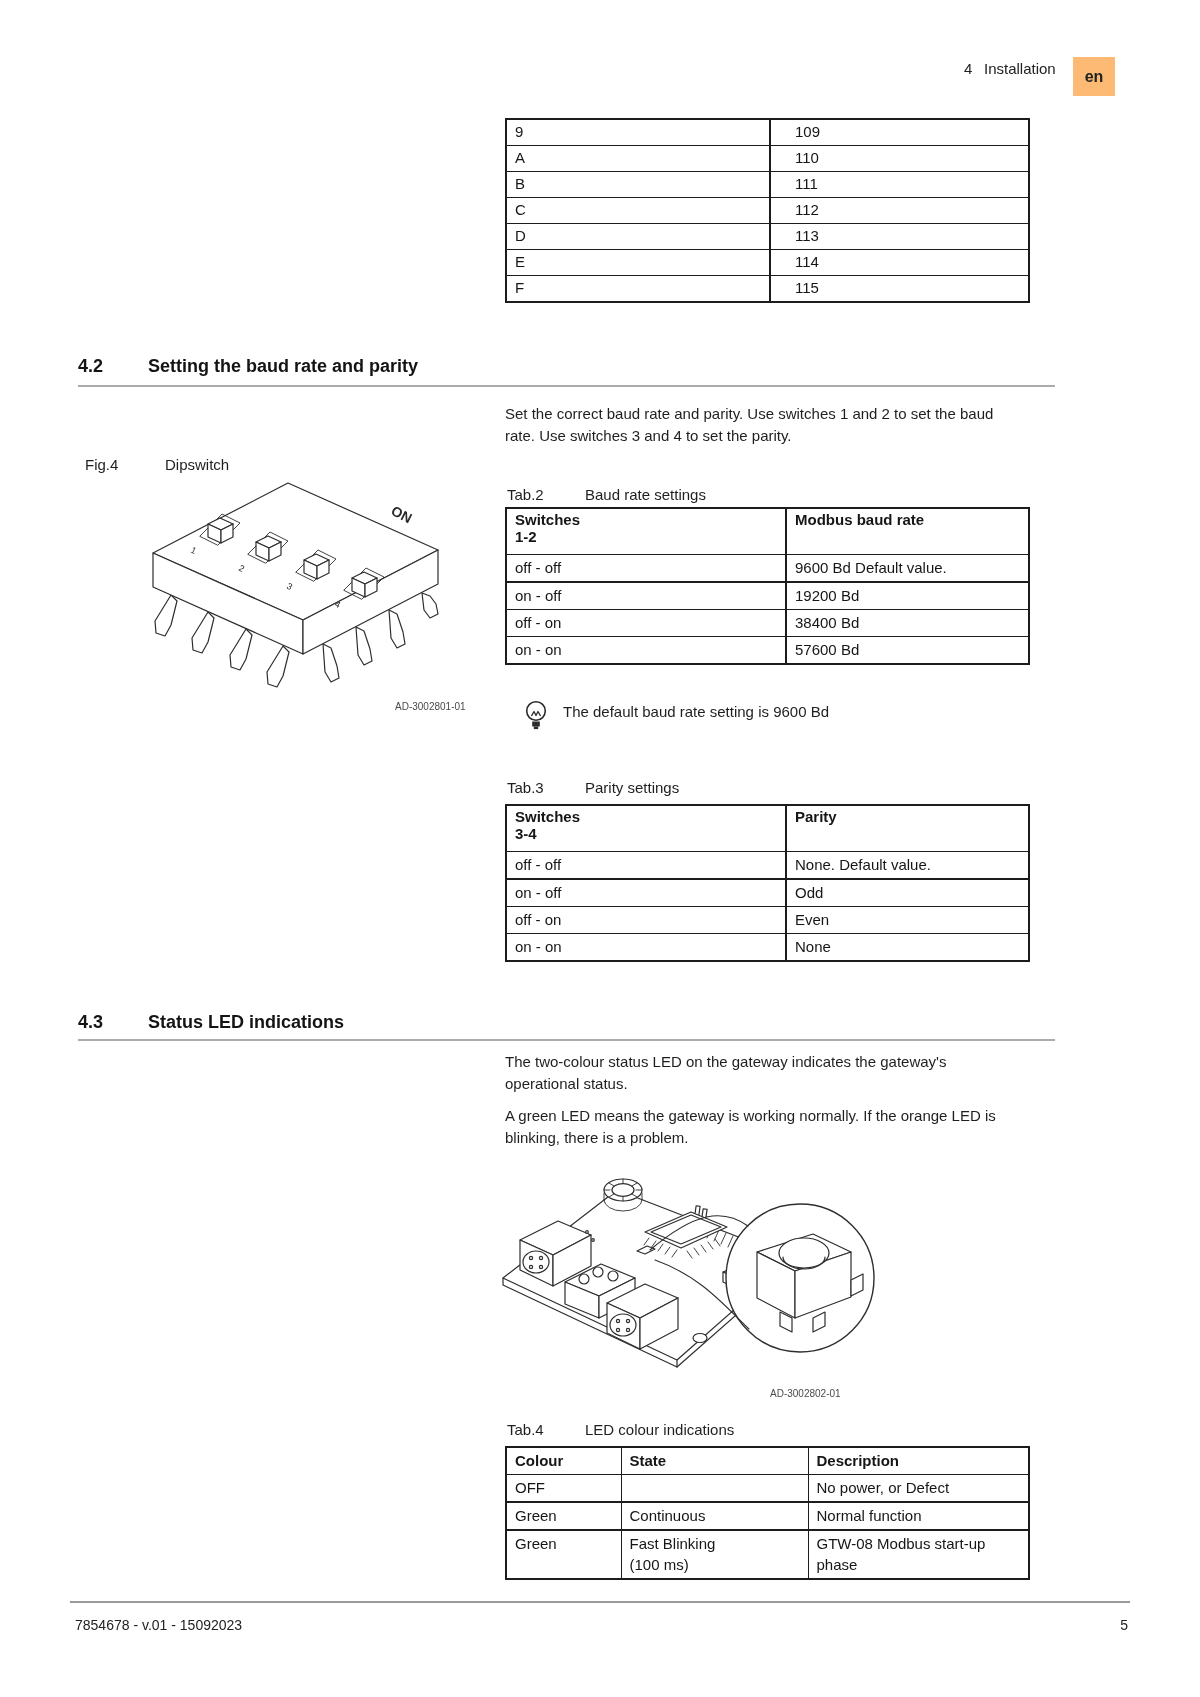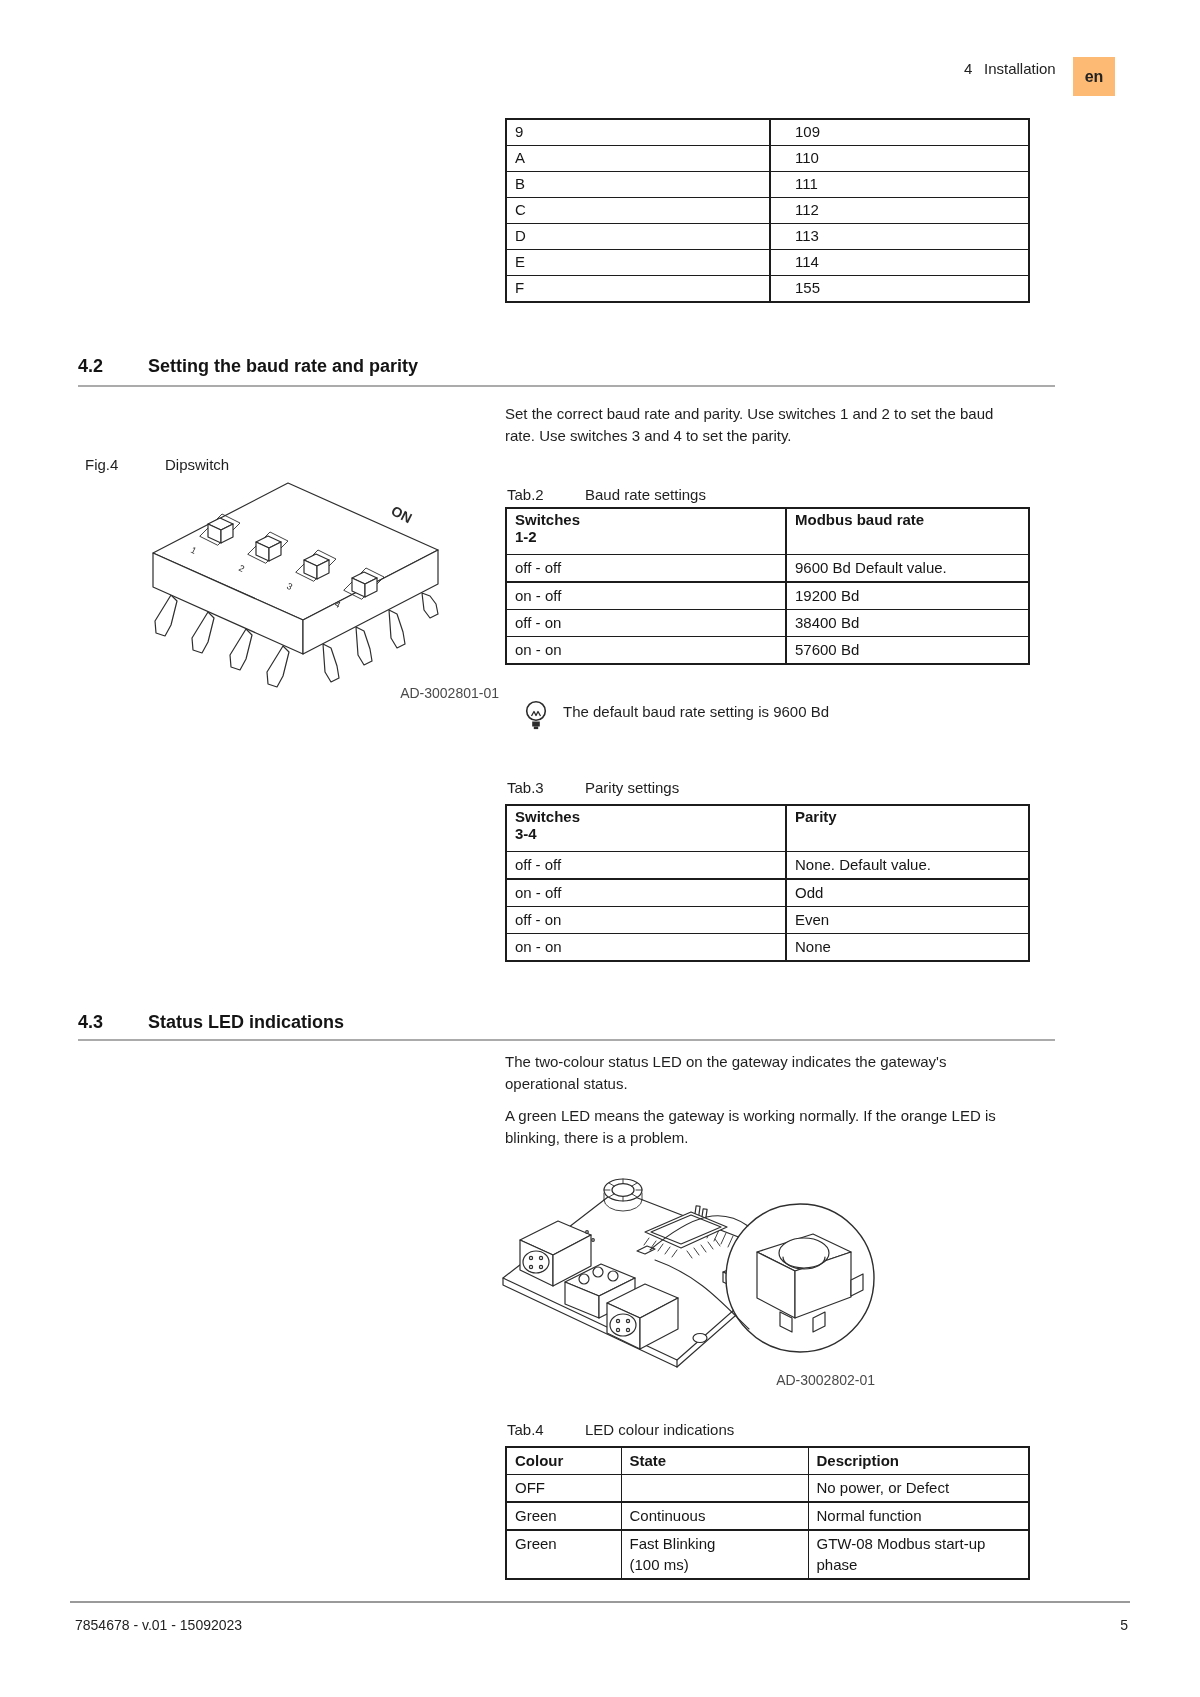--- a/index.html
+++ b/index.html
@@ -22,21 +22,21 @@
                   vertical-align:top;padding:2px 8px;color:#161616;overflow:hidden;}
   .tbl th{font-weight:bold;white-space:pre-line;}
   .addr td{height:21px;line-height:20px;}
   .addr td:nth-child(2){border-left-width:2px;padding-left:24px;}
   .div2 td:nth-child(2),.div2 th:nth-child(2){border-left-width:2px;}
   .hdr2 th{height:41px;}
   .hdr1 th{height:22px;line-height:21px;}
   .drow td{height:22px;line-height:21px;}
   .thickb td{border-bottom-width:2px;border-radius:12px;}
   .preline{white-space:pre-line;}
-  .drawing-ref{font-size:14px;color:#4a4a4a;text-align:right;}
+  .drawing-ref{font-size:10px;color:#4a4a4a;margin-top:16px;}
   .tip{display:flex;align-items:flex-start;}
   .tip-text{font-size:15px;color:#1f1f1f;margin-left:16px;padding-top:3px;}
   .footer-rule{height:2px;background:#9a9a9a;}
   .footer-text{font-size:14px;color:#222;}
   .line-art{stroke:#2e2e2e;fill:#ffffff;stroke-width:1.2;stroke-linejoin:round;stroke-linecap:round;}
   .line-thin{stroke:#2e2e2e;fill:none;stroke-width:0.9;stroke-linecap:round;}
   .art-text{font-family:"Liberation Sans",sans-serif;fill:#2b2b2b;stroke:none;}
 </style>
 </head>
 <body>
@@ -72,21 +72,21 @@
     <tr>
           <td>D</td>
           <td>113</td>
         </tr>
     <tr>
           <td>E</td>
           <td>114</td>
         </tr>
     <tr>
           <td>F</td>
-          <td>155</td>
+          <td>115</td>
         </tr>
   </tbody>
     </table>
 
   <div class="abs section-heading" style="left:78px;top:356px;">
     <span class="section-number">4.2</span><span>Setting the baud rate and parity</span>
   </div>
   <div class="abs rule" style="left:78px;top:385px;width:977px;"></div>
 
   <div class="abs body-text" style="left:505px;top:403px;width:560px;">Set the correct baud rate and parity. Use switches 1 and 2 to set the baud

